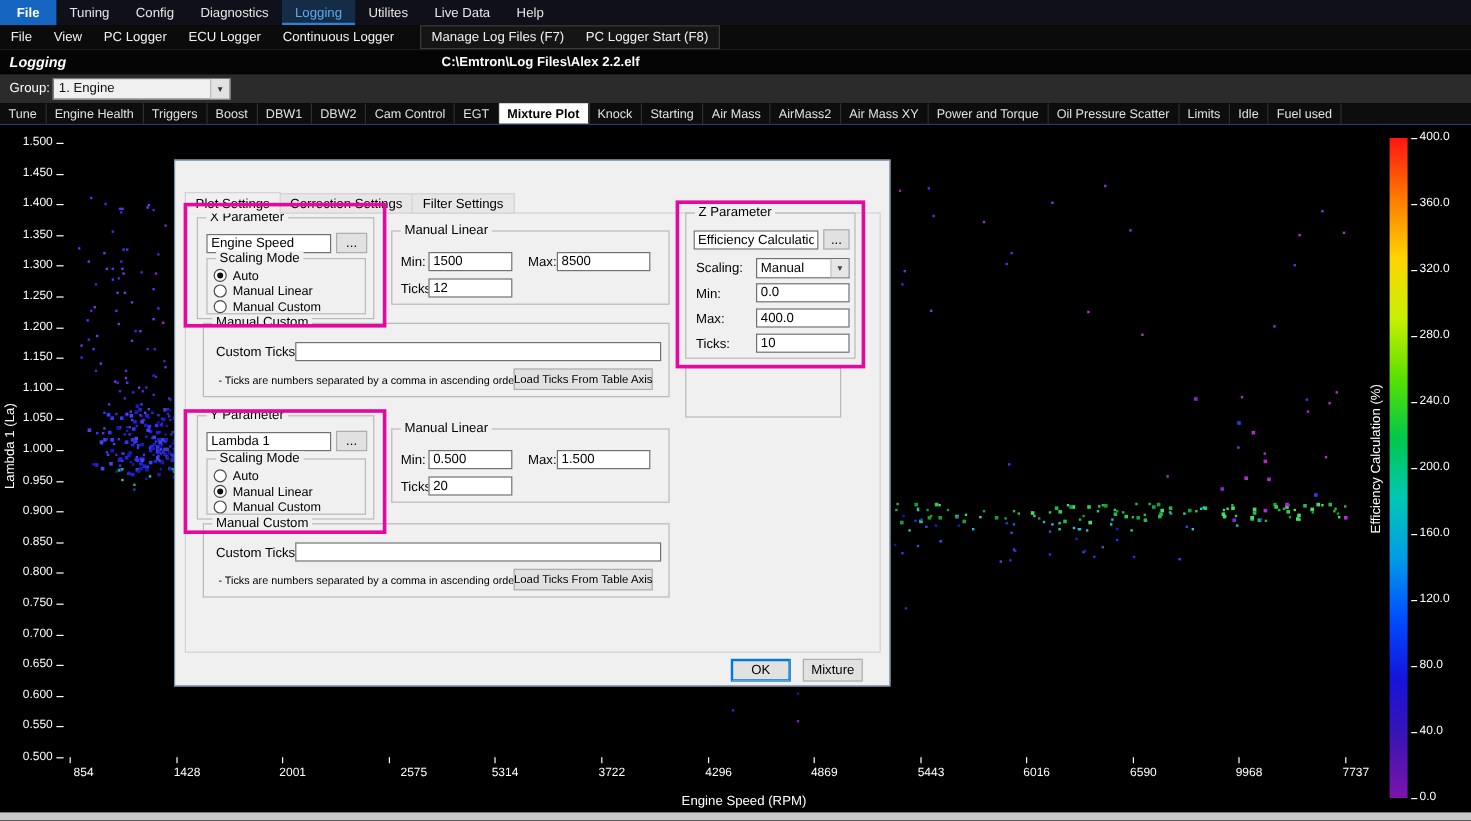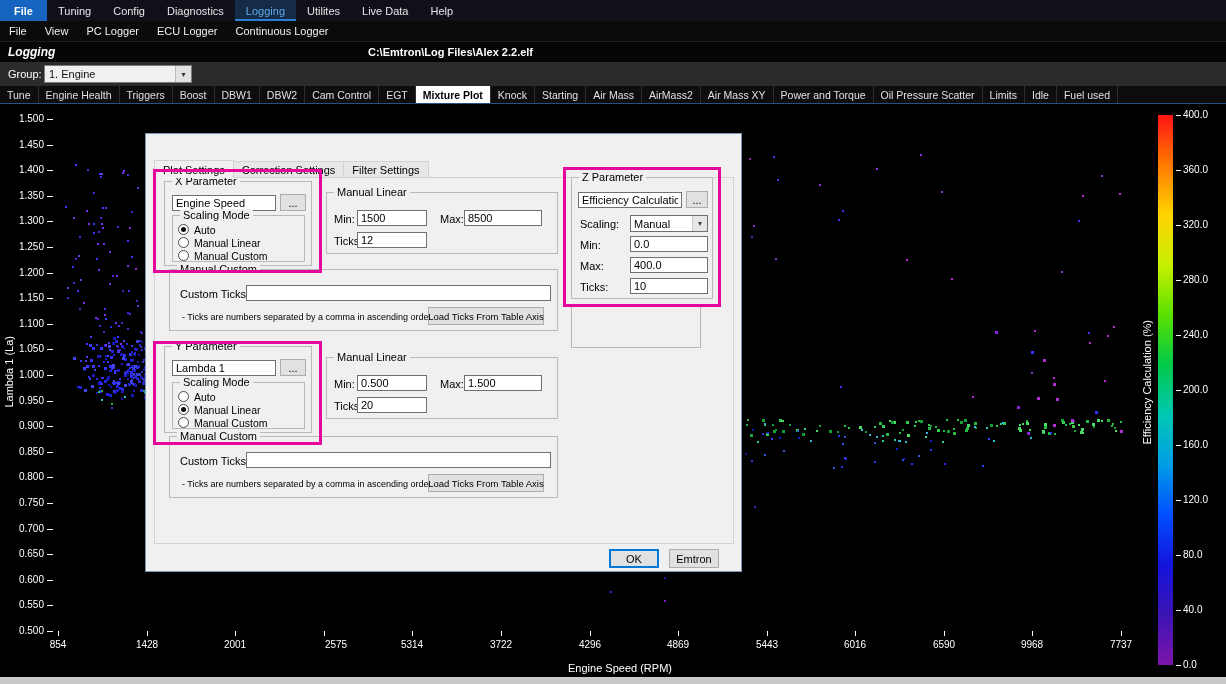--- a/index.html
+++ b/index.html
@@ -28,21 +28,21 @@
   .tab.active{background:#fff;color:#000;font-weight:bold;}
   
   .plot{position:absolute;left:0;top:103px;width:100%;height:574px;background:#000;border-top:1px solid #27517f;box-sizing:border-box;}
   #scatter-layer,#axes-layer{position:absolute;left:0;top:0;width:1226px;height:684px;pointer-events:none;}
   #scatter-layer{z-index:1;}
   #axes-layer{z-index:2;}
   .pt{position:absolute;}
   .ytick{position:absolute;left:6px;width:38px;text-align:right;color:#fff;font-size:10px;}
   .ydash{position:absolute;left:47px;width:6px;height:1px;background:#fff;}
   .xdash{position:absolute;top:631px;width:1px;height:5px;background:#fff;}
-  .xtick{position:absolute;top:639px;width:40px;text-align:center;color:#fff;font-size:10px;}
+  .xtick{position:absolute;top:639px;width:40px;text-align:right;color:#fff;font-size:10px;}
   .cdash{position:absolute;left:1176px;width:5px;height:1px;background:#fff;}
   .ctick{position:absolute;left:1183px;color:#fff;font-size:10px;}
   .y-axis-title{position:absolute;left:3px;top:336px;writing-mode:vertical-rl;transform:rotate(180deg);color:#fff;font-size:11px;z-index:2;}
   .x-axis-title{position:absolute;left:520px;top:662px;width:200px;text-align:center;color:#fff;font-size:11px;z-index:2;}
   .cbar{position:absolute;left:1158px;top:115px;width:15px;height:550px;z-index:2;}
   .cbar-title{position:absolute;left:1141px;top:320px;writing-mode:vertical-rl;transform:rotate(180deg);color:#fff;font-size:11px;z-index:2;}
   .bottom-strip{position:absolute;left:0;top:677px;width:100%;height:7px;background:#c9c9c9;z-index:3;}
   
   .dialog{position:absolute;left:145px;top:133px;width:597px;height:439px;background:#f0f0f0;border:1px solid #7a93b3;box-shadow:2px 4px 18px rgba(0,0,0,.65);z-index:40;font-size:11px;color:#000;box-sizing:border-box;}
   .dlg-titlebar{position:absolute;left:0;top:0;width:100%;height:22px;background:#fff;display:flex;align-items:center;}
@@ -85,20 +85,24 @@
       <div class="menu-item">Live Data</div>
       <div class="menu-item">Help</div>
     </div>
 
   <div class="toolbar">
       <div class="tool-item">File</div>
       <div class="tool-item">View</div>
       <div class="tool-item">PC Logger</div>
       <div class="tool-item">ECU Logger</div>
       <div class="tool-item">Continuous Logger</div>
+      <div class="tool-group">
+        <div class="tool-item">Manage Log Files (F7)</div>
+        <div class="tool-item">PC Logger Start (F8)</div>
+      </div>
     </div>
 
   <div class="header-bar">
     <div class="app-title">Logging</div>
     <div class="file-path">C:\Emtron\Log Files\Alex 2.2.elf</div>
   </div>
 
   <div class="group-bar">
     <span class="group-label">Group:</span>
     <div class="group-select">
@@ -1268,20 +1272,20 @@
       <span class="lbl" style="left:8px;top:61px;">Min:</span>
       <input class="tb" style="left: 58px; top: 58px; width: 78px;" value="0.0">
       <span class="lbl" style="left:8px;top:82px;">Max:</span>
       <input class="tb" style="left: 58px; top: 79px; width: 78px;" value="400.0">
       <span class="lbl" style="left:8px;top:103px;">Ticks:</span>
       <input class="tb" style="left: 58px; top: 100px; width: 78px;" value="10">
     </div>
     <div class="groupbox" style="left:425px;top:172px;width:130px;height:42px;"></div>
 
     <div class="btn default" style="left:463px;top:415px;width:50px;height:19px;">OK</div>
-    <div class="btn" style="left:523px;top:415px;width:50px;height:19px;">Emtron</div>
+    <div class="btn" style="left:523px;top:415px;width:50px;height:19px;">Mixture</div>
   </div>
 
   <div class="anno" style="left:153px;top:169px;width:163px;height:98px;"></div>
   <div class="anno" style="left:153px;top:341px;width:163px;height:98px;"></div>
   <div class="anno" style="left:563px;top:167px;width:152px;height:134px;"></div>
 
 </div>
 
 </body></html>

